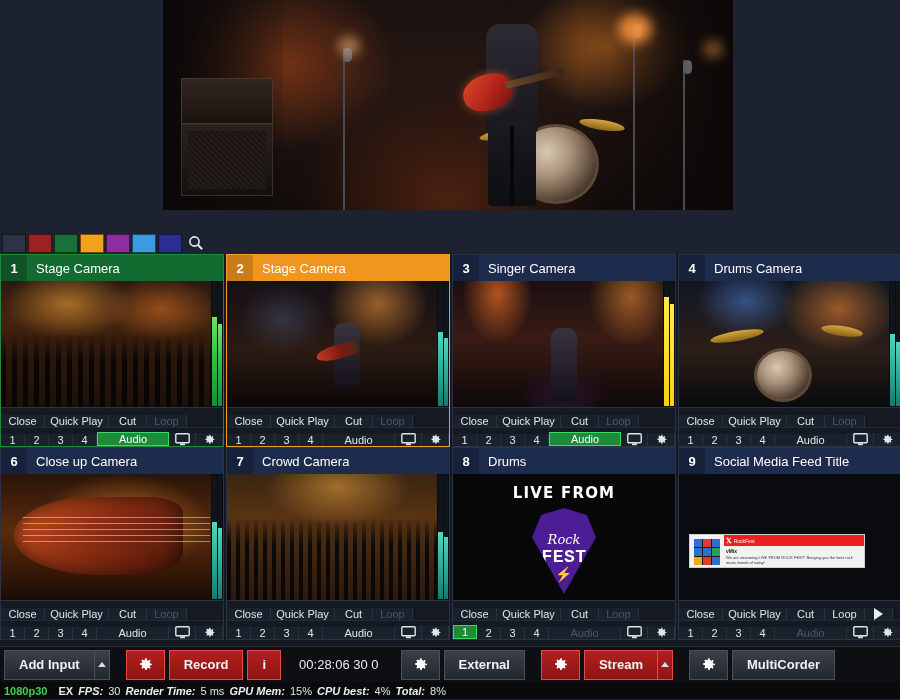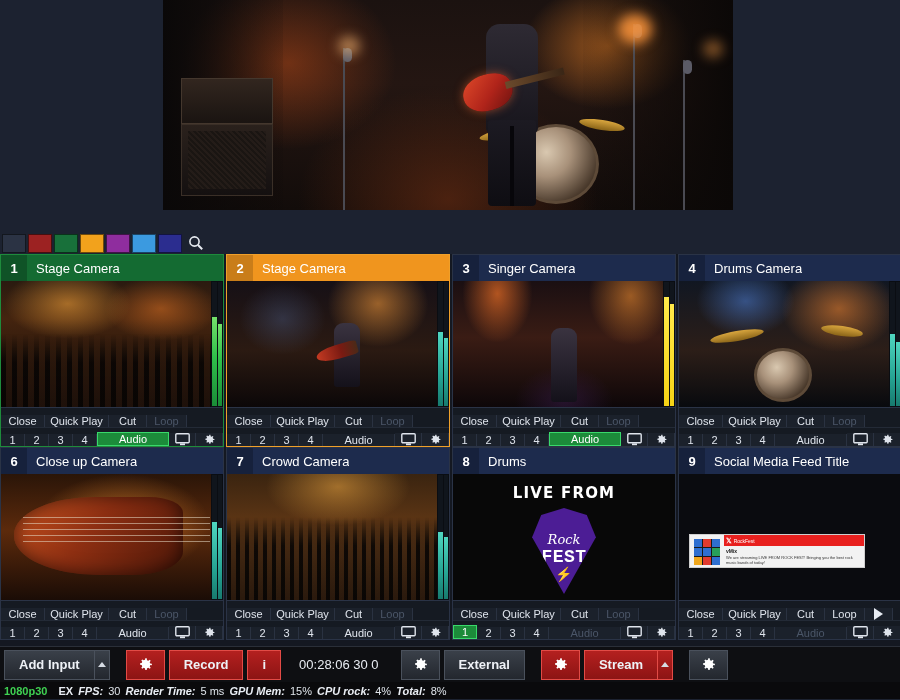--- a/index.html
+++ b/index.html
@@ -851,29 +851,30 @@
   <div class="tb-arrow red">
       <span class="tb-up"></span>
     </div>
   <div class="tb-sep"></div>
   <div class="tb-btn iconbtn">
     <svg width="17" height="17" viewBox="0 0 24 24">
         <path fill="#fff" d="M12 8a4 4 0 100 8 4 4 0 000-8zm0 6a2 2 0 110-4 2 2 0 010 4z"></path>
         <path fill="#fff" d="M21 13v-2l-2.3-.4a7 7 0 00-.8-1.9l1.4-1.9-1.4-1.4-1.9 1.3a7 7 0 00-1.9-.8L13.7 3h-2l-.4 2.3a7 7 0 00-1.9.8L7.5 4.8 6.1 6.2l1.3 1.9a7 7 0 00-.8 1.9L4.3 10.4v2l2.3.4c.2.7.5 1.3.8 1.9l-1.3 1.9 1.4 1.4 1.9-1.3c.6.3 1.2.6 1.9.8l.4 2.3h2l.4-2.3c.7-.2 1.3-.5 1.9-.8l1.9 1.3 1.4-1.4-1.3-1.9c.3-.6.6-1.2.8-1.9L21 13z"></path>
       </svg>
   </div>
+  <div class="tb-btn">MultiCorder</div>
   <div class="tb-gap"></div>
 </div>
 
 <div class="statusbar">
   <span class="st-res">1080p30</span>
   <span class="st-ex">EX</span>
   <span class="st-k">FPS:</span>
   <span class="st-v">30</span>
   <span class="st-k">Render Time:</span>
   <span class="st-v">5 ms</span>
   <span class="st-k">GPU Mem:</span>
   <span class="st-v">15%</span>
-  <span class="st-k">CPU rock:</span>
+  <span class="st-k">CPU best:</span>
   <span class="st-v">4%</span>
   <span class="st-k">Total:</span>
   <span class="st-v">8%</span>
 </div>
 
 </body></html>

